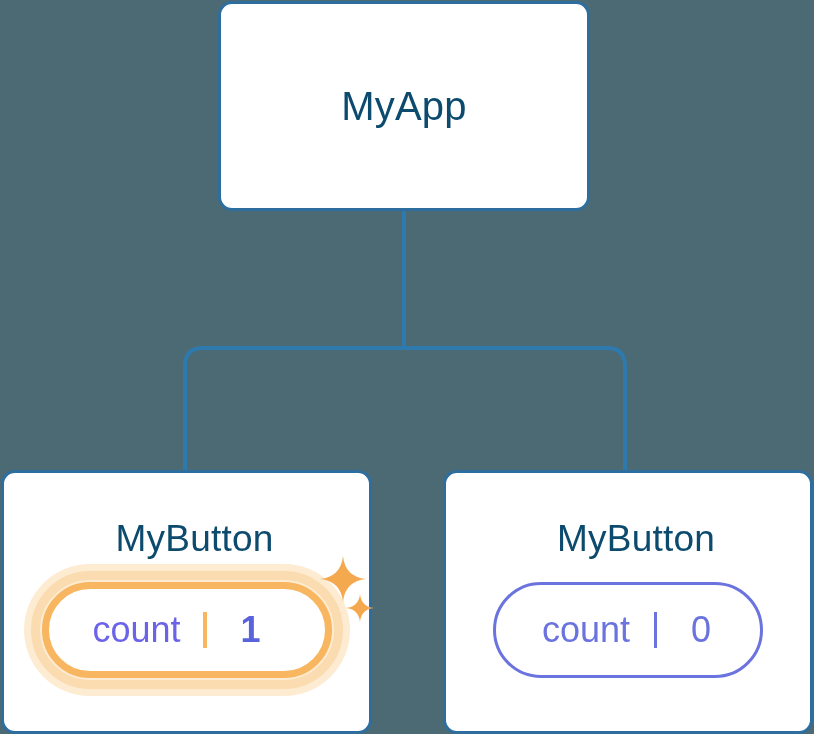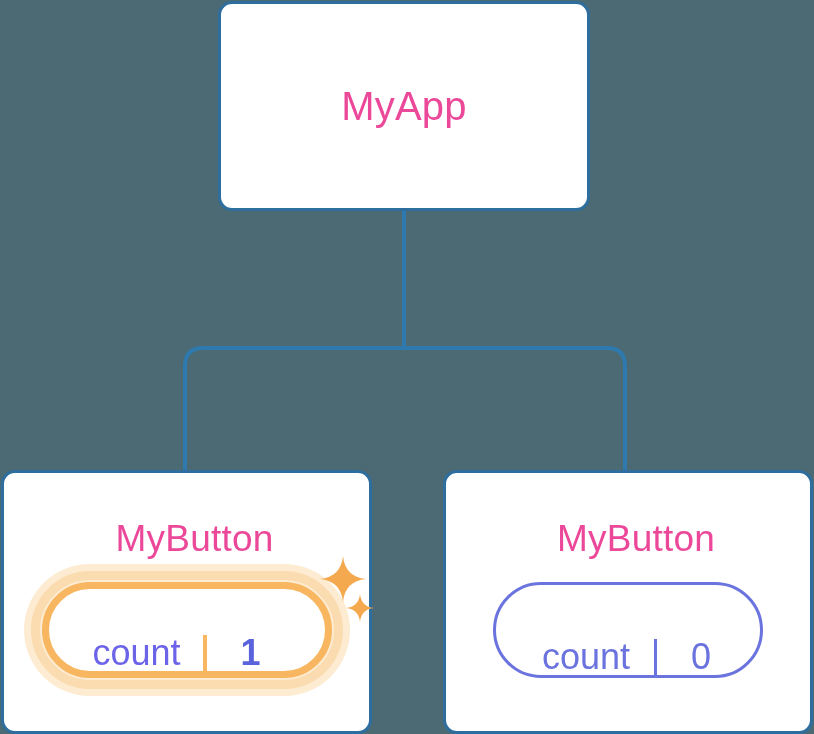--- a/index.html
+++ b/index.html
@@ -62,21 +62,21 @@
   }
 
   .node-child-right {
     left: 443px;
     top: 470px;
     width: 370px;
     height: 264px;
   }
 
   .node-title {
-    color: #ec4899;
+    color: #0c4a6e;
     font-size: 38px;
     font-weight: 400;
     letter-spacing: 0.2px;
     line-height: 1;
     white-space: nowrap;
   }
 
   .node-root .node-title {
     font-size: 40px;
   }
@@ -94,21 +94,21 @@
     margin-top: 25px;
     display: flex;
     align-items: center;
     justify-content: center;
   }
 
   
   .pill {
     position: relative;
     display: flex;
-    align-items: flex-end;
+    align-items: center;
     height: 96px;
     border-radius: 48px;
     background: #FFFFFF;
     z-index: 2;
   }
 
   .pill-cell {
     display: flex;
     align-items: center;
     justify-content: center;

